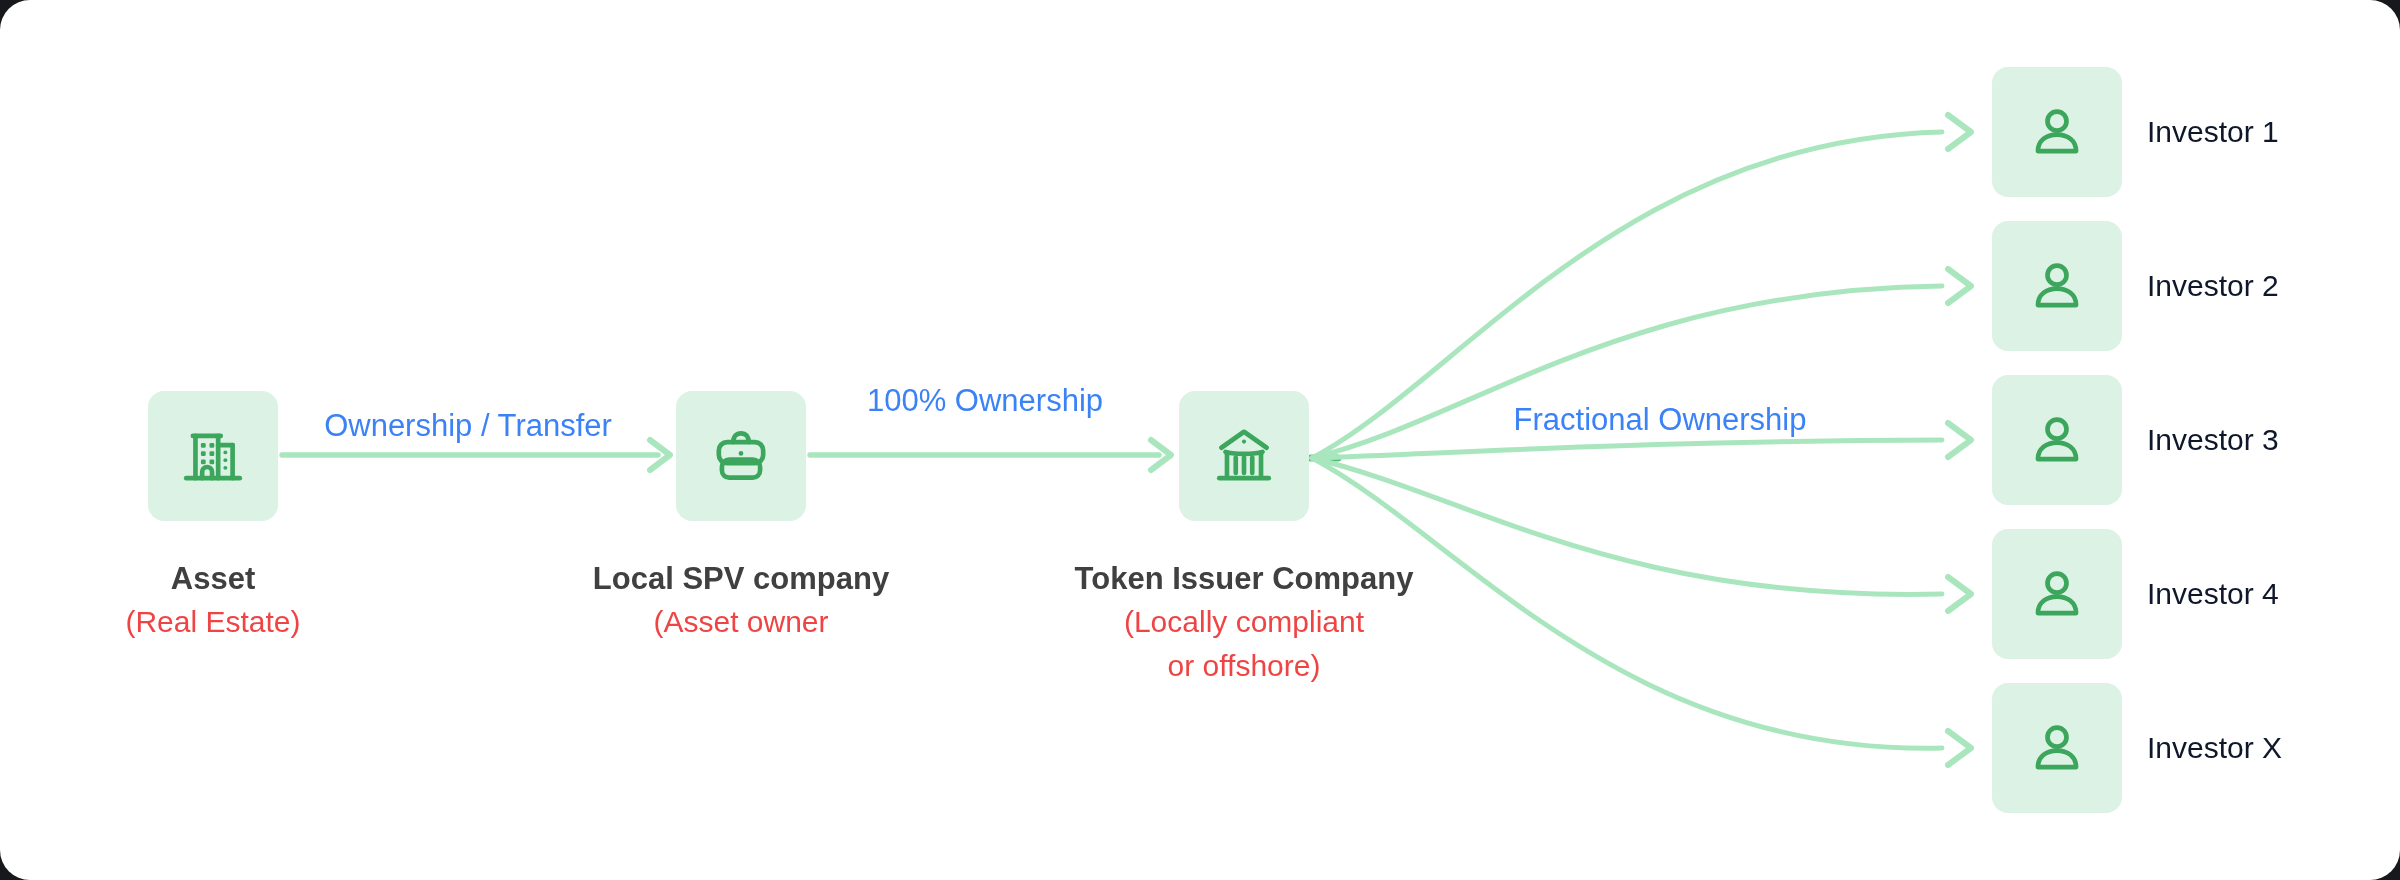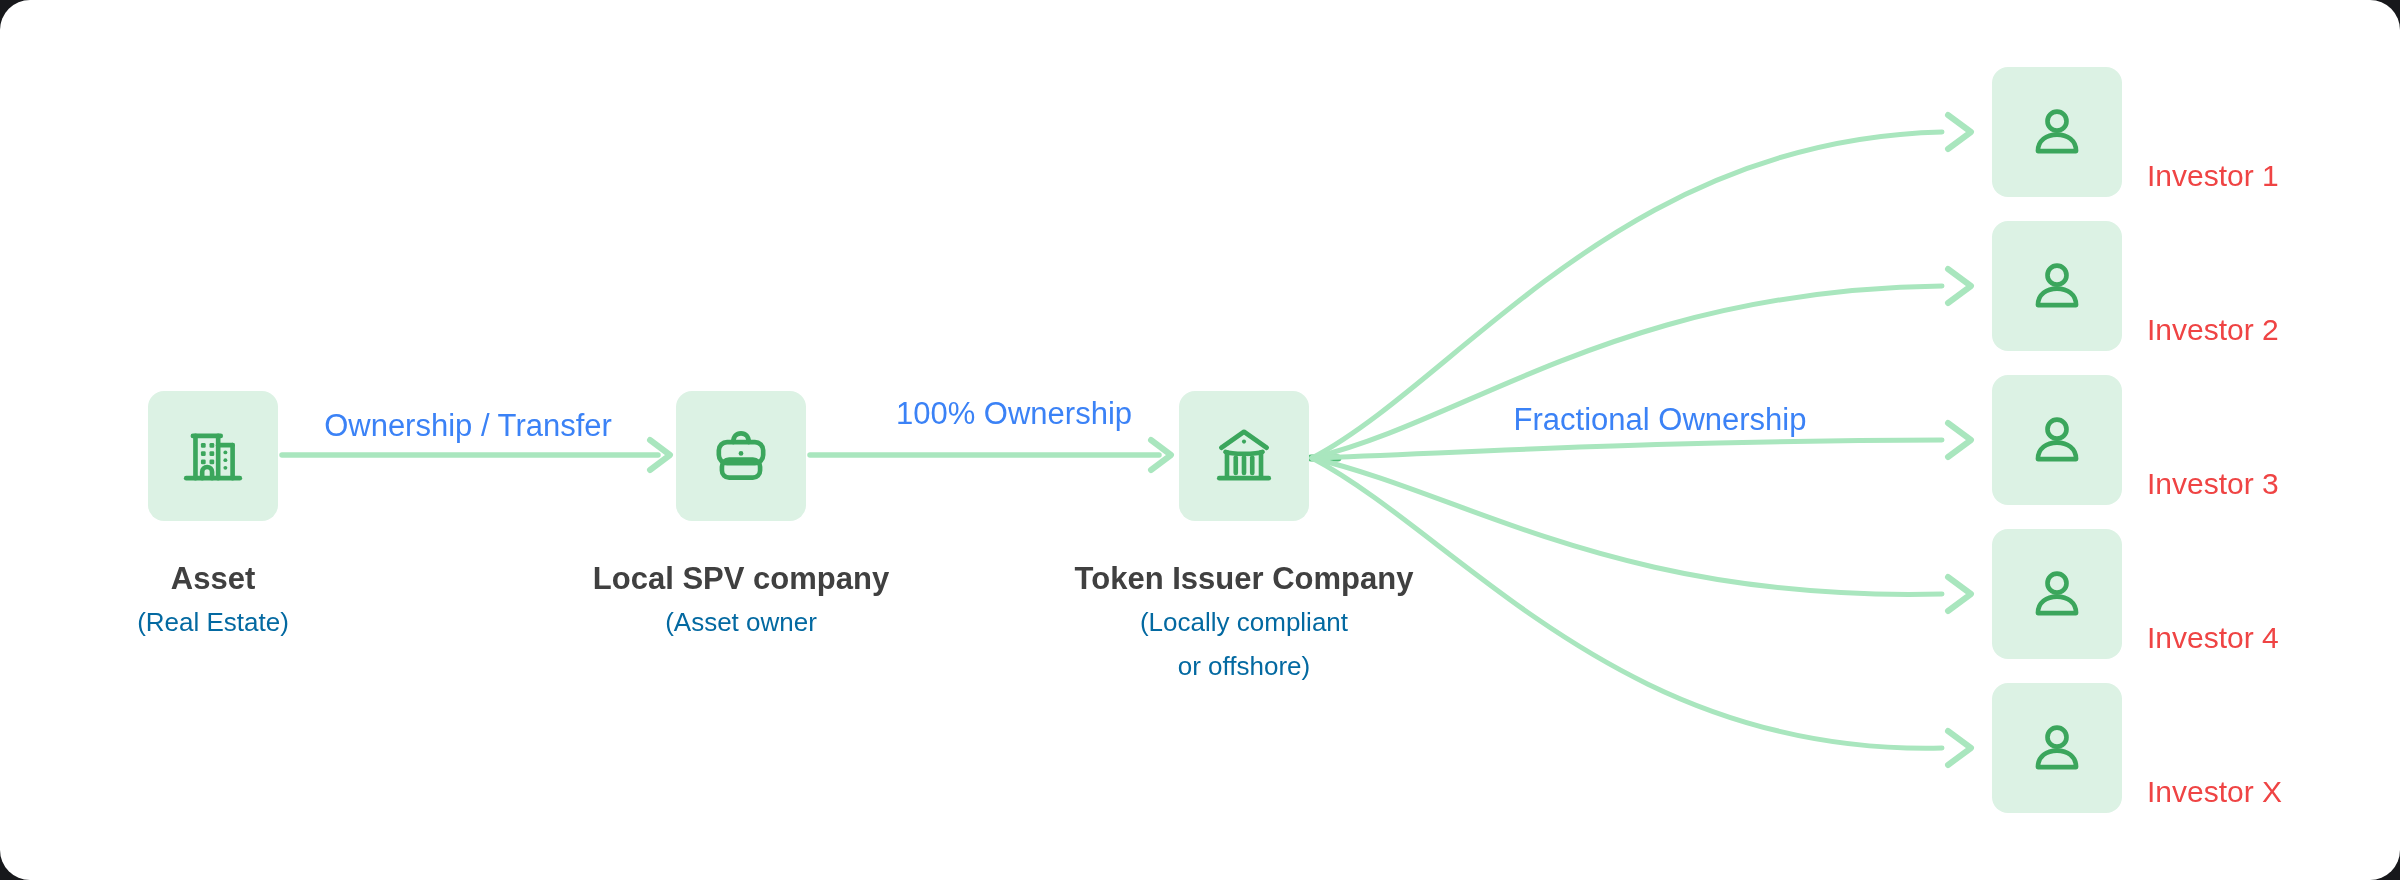--- a/index.html
+++ b/index.html
@@ -30,32 +30,32 @@
   .node-label{
     position:absolute;
     transform:translateX(-50%);
     text-align:center;
     white-space:nowrap;
   }
   .node-title{
     font-size:31px;font-weight:700;color:#404040;line-height:42px;
   }
   .node-sub{
-    font-size:26px;font-weight:400;color:#0369a1;line-height:44px;
+    font-size:30px;font-weight:400;color:#ef4444;line-height:44px;
   }
   .edge-label{
     position:absolute;
     transform:translate(-50%,-50%);
     font-size:31px;color:#3b82f6;white-space:nowrap;
   }
   .inv-label{
     position:absolute;
     left:2147px;
     transform:translateY(-50%);
-    font-size:30px;color:#ef4444;white-space:nowrap;margin-top:44px;
+    font-size:30px;color:#0f172a;white-space:nowrap;
   }
 </style>
 </head>
 <body>
 
 <div class="card">
 
   <svg class="arrows" viewBox="0 0 2400 880" fill="none" stroke-linecap="round" stroke-linejoin="round">
 
     <g stroke="#a9e6be">
@@ -143,21 +143,21 @@
       <path class="icon-stroke" d="M8 53.5 H56"></path>
     </svg>
   </div>
   <div class="node-label" style="left:1244px;top:558px;">
     <div class="node-title">Token Issuer Company</div>
     <div class="node-sub">(Locally compliant</div>
     <div class="node-sub">or offshore)</div>
   </div>
 
   <div class="edge-label" style="left:468px;top:426px;">Ownership / Transfer</div>
-  <div class="edge-label" style="left:985px;top:414px;margin-left:29px;">100% Ownership</div>
+  <div class="edge-label" style="left:985px;top:401px;">100% Ownership</div>
   <div class="edge-label" style="left:1660px;top:420px;">Fractional Ownership</div>
 
   <div class="node-box" style="left:1992px;top:67px;">
     <svg viewBox="0 0 64 64">
       <circle class="icon-stroke" cx="32" cy="21.5" r="9.2"></circle>
       <path class="icon-stroke" d="M13.5 50.5 C13.5 40 22 34.5 32 34.5 S50.5 40 50.5 50.5 Z"></path>
     </svg>
   </div>
   <div class="inv-label" style="top:132px;">Investor 1</div>
 

